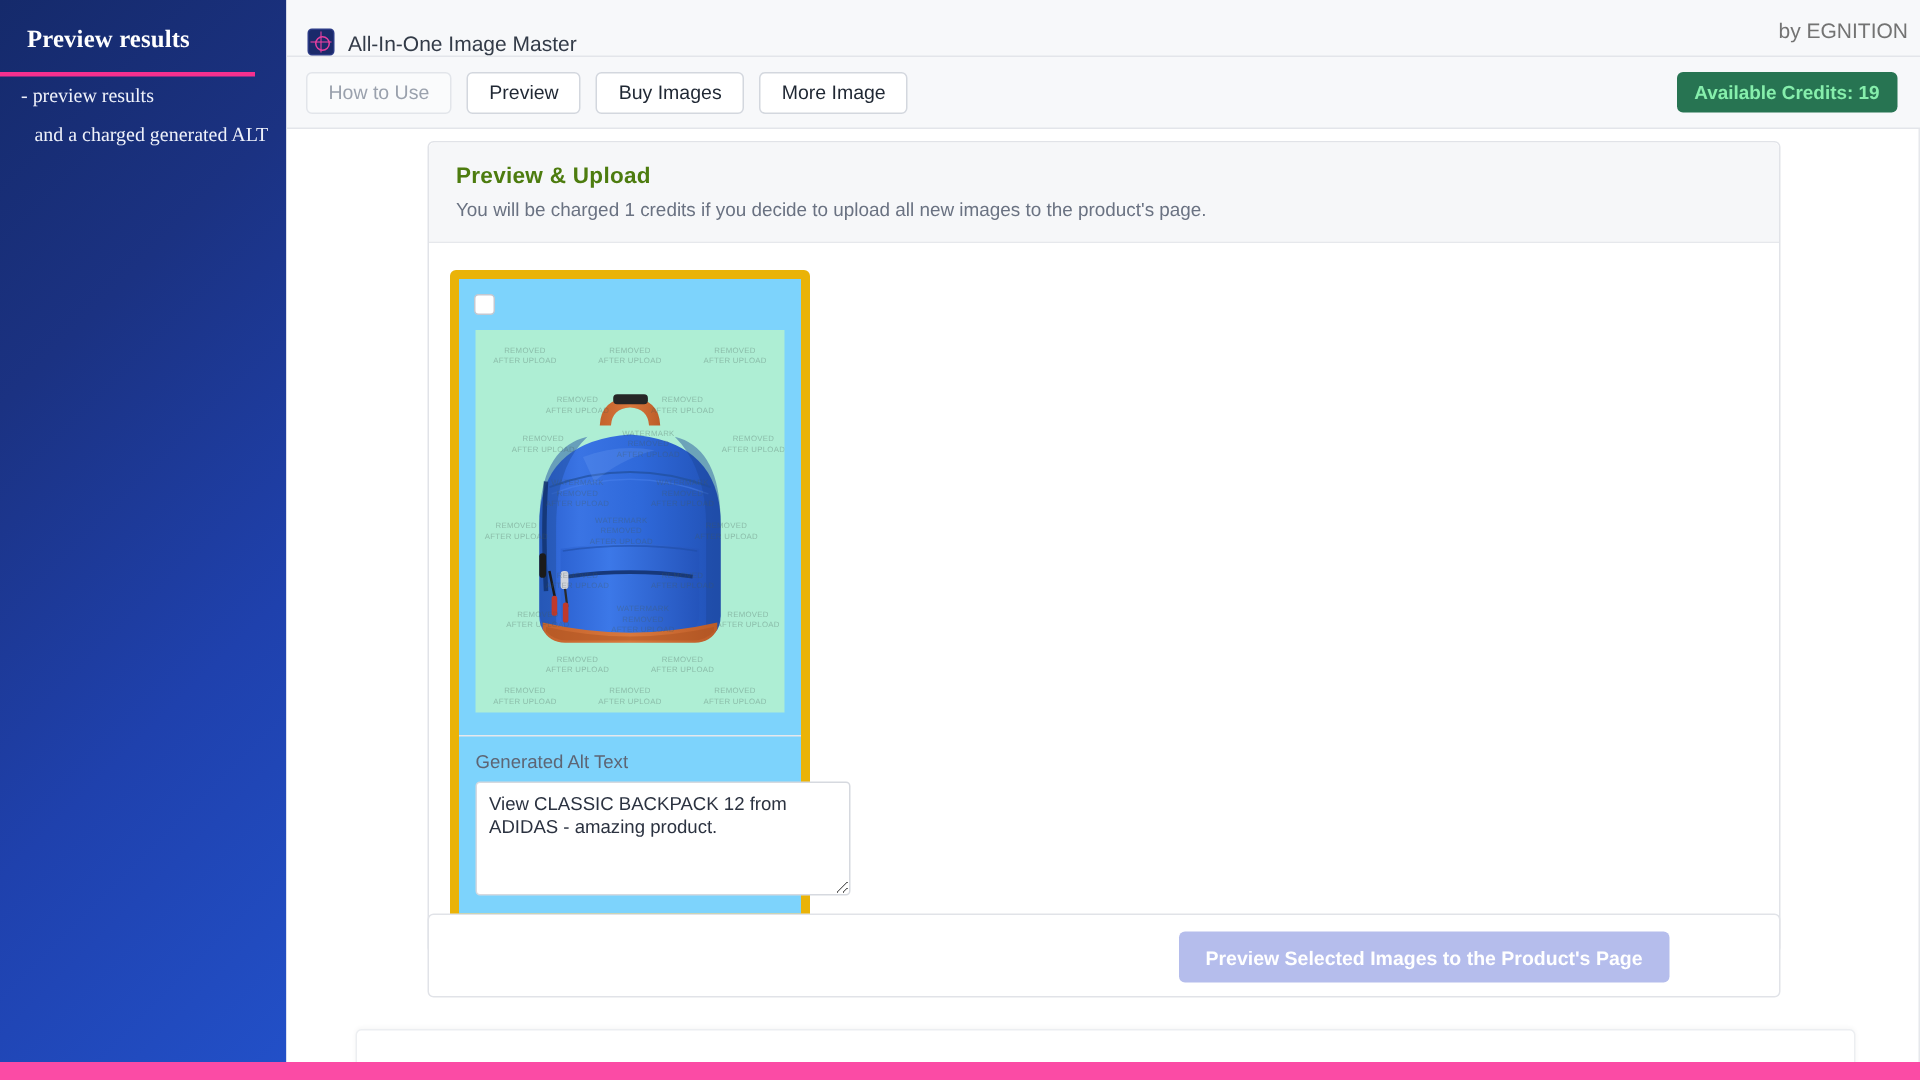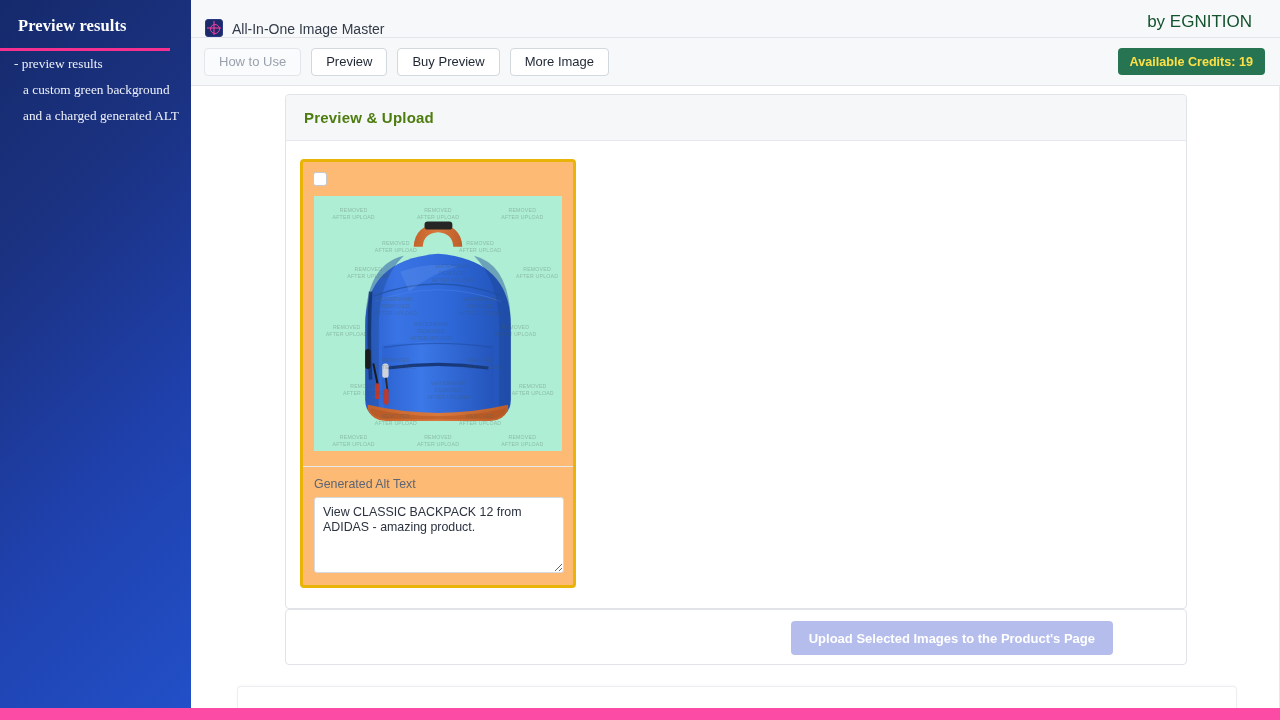--- a/index.html
+++ b/index.html
@@ -54,41 +54,41 @@
     border: 1.5px solid #e83fa0; border-radius: 50%;
   }
   #app-icon::after {
     content: ""; position: absolute; left: 1px; top: 1px; right: 1px; bottom: 1px;
     background:
       linear-gradient(to right, transparent 45%, rgba(232,63,160,.55) 45%, rgba(232,63,160,.55) 55%, transparent 55%),
       linear-gradient(to bottom, transparent 45%, rgba(232,63,160,.55) 45%, rgba(232,63,160,.55) 55%, transparent 55%);
   }
   #app-title { font-size: 14px; color: #333b48; }
   #byline {
-    position: absolute; right: 28px; top: 12px;
-    font-size: 17px; color: #14532d;
+    position: absolute; right: 8px; top: 12px;
+    font-size: 14px; color: #737373;
   }
 
   
   #toolbar {
     position: relative; height: 48px; background: #f7f8fa;
     border-bottom: 1px solid #e3e5ea;
     display: flex; align-items: center; padding-left: 13px; gap: 10px;
   }
   .tb-btn {
     height: 28px; padding: 0 14px; border-radius: 4px;
     background: #ffffff; border: 1px solid #d3d7de;
     font-family: inherit; font-size: 13px; color: #1f2733;
     display: flex; align-items: center; cursor: pointer;
   }
   .tb-btn.muted { color: #9aa1ad; background: #fafbfc; border-color: #e2e5ea; }
   #credits-badge {
     position: absolute; right: 15px; top: 10px;
     height: 27px; padding: 0 12px; border-radius: 4px;
-    background: #277452; color: #fde047; font-size: 12.6px; font-weight: bold;
+    background: #277452; color: #86efac; font-size: 12.6px; font-weight: bold;
     display: flex; align-items: center;
   }
 
   
   #body-scroll {
     position: relative; height: 627px; background: #ffffff;
     border-right: 1px solid #e6e8ec;
   }
 
   
@@ -99,21 +99,21 @@
   #preview-card-header {
     background: #f6f7f9; border-bottom: 1px solid #e6e8ec;
     padding: 14px 18px 14px 18px; border-radius: 4px 4px 0 0;
   }
   #preview-title { font-size: 15px; color: #4d7c0f; font-weight: bold; letter-spacing: .2px; }
   #preview-sub { font-size: 12.6px; color: #6a7282; margin-top: 7px; }
   #preview-card-body { padding: 18px 14px 20px 14px; min-height: 432px; }
 
   
   #image-tile {
-    width: 276px; border: 3px solid #eab308; border-radius: 4px; background: #fdba74;
+    width: 240px; border: 6px solid #eab308; border-radius: 4px; background: #7dd3fc;
   }
   #tile-top { padding: 10px 10px 0 10px; }
   #tile-check {
     width: 14px; height: 14px; border: 1.5px solid #c3c8d1; border-radius: 3px;
     background: #fff; cursor: pointer; display: block;
   }
   #tile-image-wrap {
     margin: 10px 11px 0 11px; height: 255px; position: relative; overflow: hidden;
     background: #aeeed4;
   }
@@ -165,47 +165,47 @@
   }
 </style>
 </head>
 <body>
 
 <div id="sidebar">
   <div id="sidebar-title">Preview results</div>
   <div id="sidebar-rule"></div>
   <ul id="sidebar-list">
     <li>- preview results</li>
-    <li class="indent">a custom green background</li>
     <li class="indent">and a charged generated ALT</li>
   </ul>
 </div>
 
 <div id="app">
   <div id="app-divider"></div>
 
   <div id="titlebar">
     <span id="app-icon"></span>
     <span id="app-title">All-In-One Image Master</span>
     <span id="byline">by EGNITION</span>
   </div>
 
   <div id="toolbar">
     <button class="tb-btn muted">How to Use</button>
     <button class="tb-btn">Preview</button>
-    <button class="tb-btn">Buy Preview</button>
+    <button class="tb-btn">Buy Images</button>
     <button class="tb-btn">More Image</button>
     <div id="credits-badge">Available Credits: 19</div>
   </div>
 
   <div id="body-scroll">
 
     <div id="preview-card">
       <div id="preview-card-header">
         <div id="preview-title">Preview &amp; Upload</div>
+        <div id="preview-sub">You will be charged 1 credits if you decide to upload all new images to the product's page.</div>
       </div>
 
       <div id="preview-card-body">
 
         <div id="image-tile">
 
           <div id="tile-top">
             <span id="tile-check"></span>
           </div>
 
@@ -318,21 +318,21 @@
 
           <div id="tile-divider"></div>
           <div id="alt-label">Generated Alt Text</div>
           <textarea id="alt-textarea" placeholder="Enter alt text" style="">View CLASSIC BACKPACK 12 from ADIDAS - amazing product.</textarea>
         </div>
 
       </div>
     </div>
 
     <div id="upload-card">
-      <button id="upload-btn">Upload Selected Images to the Product's Page</button>
+      <button id="upload-btn">Preview Selected Images to the Product's Page</button>
     </div>
 
     <div id="bottom-card">
       
       
     </div>
 
   </div>
 </div>
 

